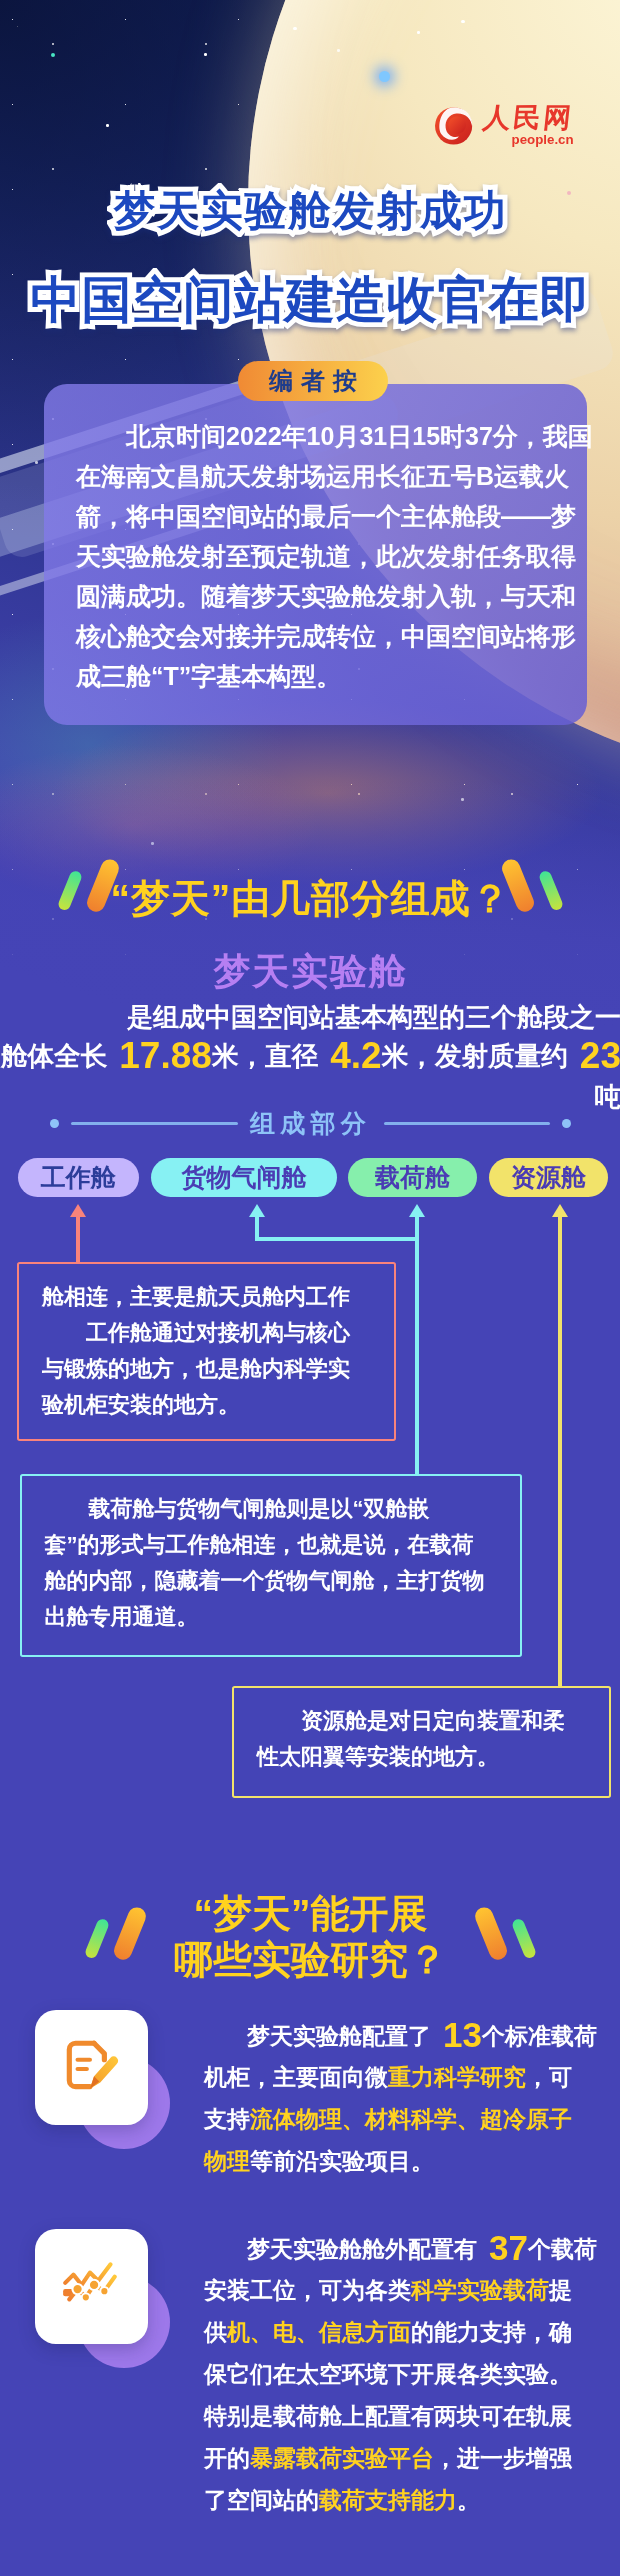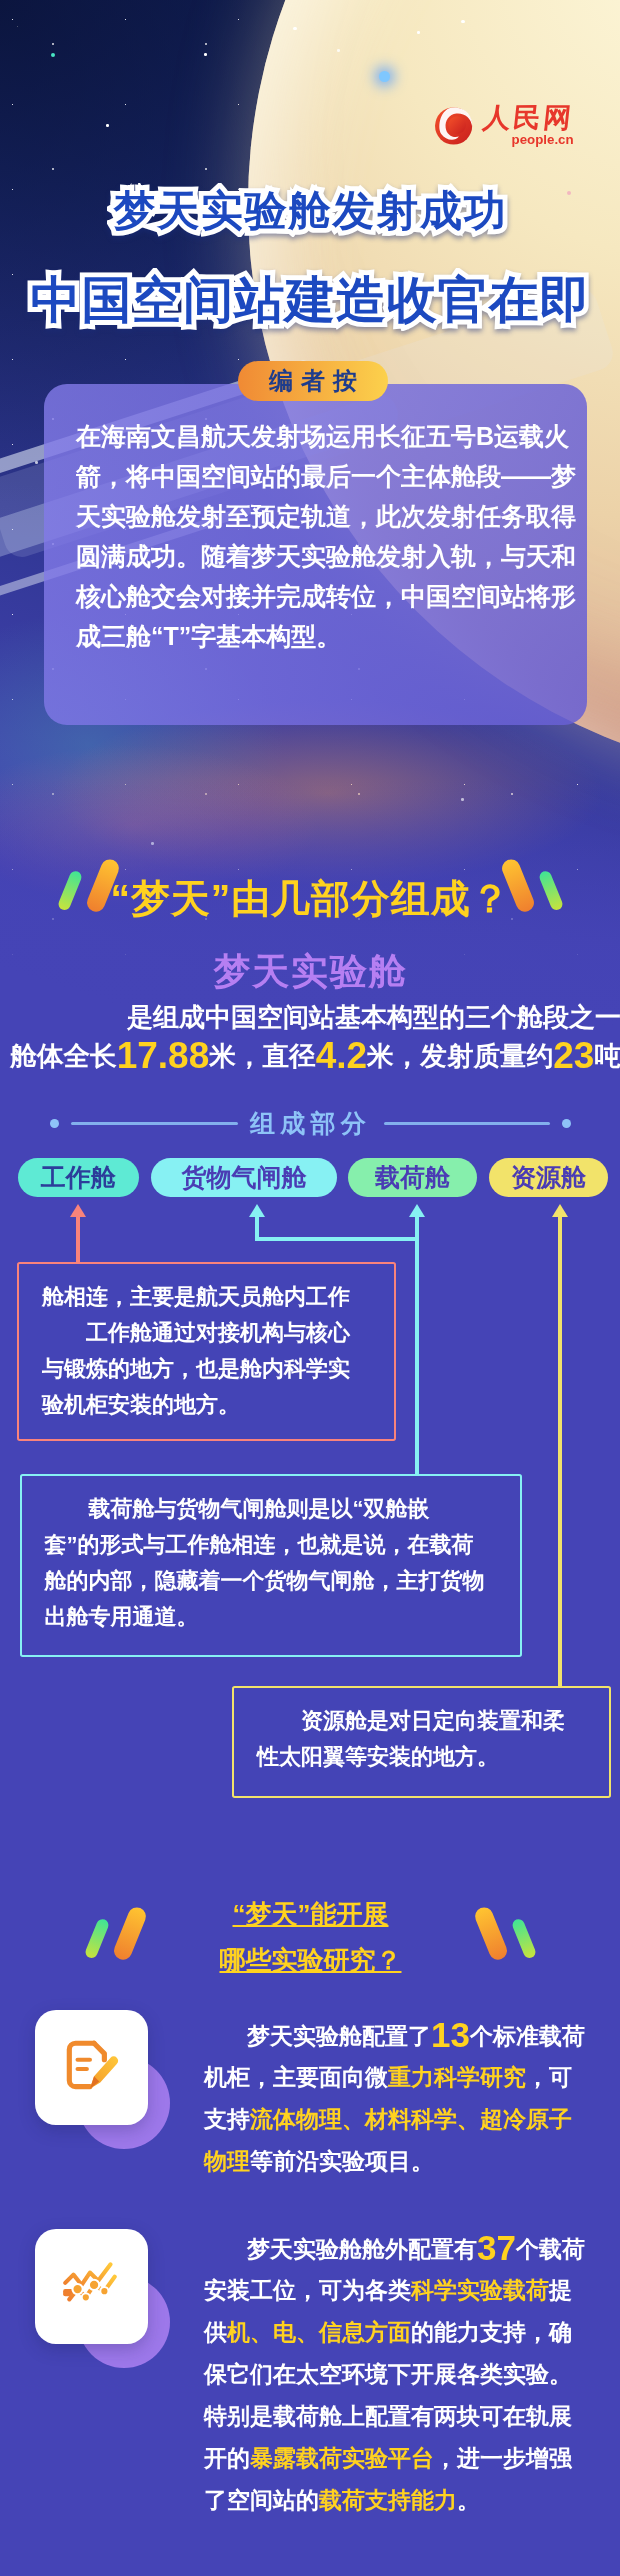--- a/index.html
+++ b/index.html
@@ -58,21 +58,21 @@
     padding:32px 32px 0 32px;}
   .note-badge{position:absolute;left:238px;top:361px;width:150px;height:40px;border-radius:20.4px;
     background:linear-gradient(90deg,#f08a34,#fcd14c);
     color:#1e3c8c;font-weight:900;font-size:24px;letter-spacing:8px;
     display:flex;align-items:center;justify-content:center;padding-left:8px;z-index:3;}
   .note-lines .line{color:#fff;font-weight:700;font-size:25px;height:40px;line-height:40px;text-align:left;white-space:nowrap;}
   .note-lines .ind{padding-left:50px;}
   
   .sec-head{position:absolute;left:0;width:621px;text-align:center;color:#ffd21f;font-weight:900;}
   .head1{top:872px;font-size:39px;letter-spacing:0.9px;}
-  .head2{top:1891px;font-size:26px;line-height:46px;text-decoration:underline;}
+  .head2{top:1891px;font-size:39px;line-height:46px;}
   .slashes{position:absolute;width:64px;height:55px;}
   .slashes .bar{position:absolute;border-radius:10.6px;transform:rotate(22deg);}
   .slashes .sm{width:11.5px;height:41px;left:1.8px;top:12.4px;background:linear-gradient(180deg,#3fe596,#c8e33c);}
   .slashes .lg{width:17.7px;height:55px;left:32px;top:0;background:linear-gradient(180deg,#ffc431,#ef7f2e);}
   .slashes.mir{transform:scaleX(-1);}
   .sl-h1-left{left:62px;top:858px;}
   .sl-h1-right{left:495px;top:858px;}
   .sl-h2-left{left:89px;top:1906px;}
   .sl-h2-right{left:468px;top:1906px;}
   
@@ -82,21 +82,21 @@
   .desc2{top:1035px;font-size:26.6px;height:41px;line-height:41px;}
   .desc2 .seg-num{color:#ffd21f;font-size:37px;vertical-align:-2.7px;}
   
   .divider{position:absolute;left:50px;top:1110px;width:521px;height:26.6px;display:flex;align-items:center;gap:12.4px;}
   .divider .dline{flex:1;height:2.7px;background:rgba(142,195,247,.85);border-radius:1.8px;}
   .divider .dot{width:8.9px;height:8.9px;border-radius:50%;background:#8ec3f7;}
   .divider .dtext{color:#8ec3f7;font-weight:700;font-size:25px;letter-spacing:5.3px;}
   
   .pill{position:absolute;top:1158px;height:39px;border-radius:19.5px;display:flex;align-items:center;justify-content:center;
     font-weight:900;font-size:25px;}
-  .pill1{left:17.7px;width:121px;background:#5eead4;color:#2c3d9a;}
+  .pill1{left:17.7px;width:121px;background:#c4b5fd;color:#2c3d9a;}
   .pill2{left:151px;width:186px;background:#87f1f3;color:#4a3cb4;}
   .pill3{left:348px;width:129px;background:#86efac;color:#4a3cb4;}
   .pill4{left:489px;width:119px;background:#f2e36a;color:#4a3cb4;}
   
   .ahead{position:absolute;width:0;height:0;border-left:8px solid transparent;border-right:8px solid transparent;}
   .stem{position:absolute;width:3.5px;}
   .c-salmon{background:#f9837b;} .c-cyan{background:#87f1f3;} .c-yellow{background:#f2e36a;}
   .ah-salmon{border-bottom:13.3px solid #f9837b;} .ah-cyan{border-bottom:13.3px solid #87f1f3;} .ah-yellow{border-bottom:13.3px solid #f2e36a;}
   .hbar{position:absolute;height:3.5px;background:#87f1f3;}
   
@@ -113,21 +113,21 @@
   .card{position:absolute;left:35px;width:113px;height:115px;border-radius:21px;background:#ffffff;
     display:flex;align-items:center;justify-content:center;box-shadow:0 5.3px 16px rgba(30,30,90,.25);}
   .card1{top:2010px;}
   .card2{top:2229px;}
   .para{position:absolute;left:204px;width:390px;}
   .para1{top:2014px;}
   .para2{top:2227px;}
   .para .line{color:#fff;font-weight:700;font-size:23px;height:42px;line-height:42px;white-space:nowrap;text-align:left;}
   .para .ind{padding-left:43px;}
   .seg-y{color:#ffd21f;}
-  .seg-num{color:#ffd21f;font-weight:900;font-size:35px;}
+  .seg-num{color:#ffd21f;font-weight:900;font-size:35px;margin-left:12px;}
   .para .seg-num{vertical-align:-2.7px;}
 </style>
 </head>
 <body>
 
 <div id="poster">
 
   <div class="bg-photo">
     <div class="stars-a"></div>
     <div class="stars-b"></div>
@@ -177,20 +177,21 @@
     <span class="t-stroke">梦天实验舱发射成功</span>
     <span class="t-fill">梦天实验舱发射成功</span>
   </div>
   <div class="otitle title2">
     <span class="t-stroke">中国空间站建造收官在即</span>
     <span class="t-fill">中国空间站建造收官在即</span>
   </div>
 
   <div class="note-panel">
     <div class="note-lines">
+        <div class="line ind">北京时间2022年10月31日15时37分，我国</div>
         <div class="line">在海南文昌航天发射场运用长征五号B运载火</div>
         <div class="line">箭，将中国空间站的最后一个主体舱段——梦</div>
         <div class="line">天实验舱发射至预定轨道，此次发射任务取得</div>
         <div class="line">圆满成功。随着梦天实验舱发射入轨，与天和</div>
         <div class="line">核心舱交会对接并完成转位，中国空间站将形</div>
         <div class="line">成三舱“T”字基本构型。</div>
       </div>
   </div>
   <div class="note-badge">编者按</div>
 

